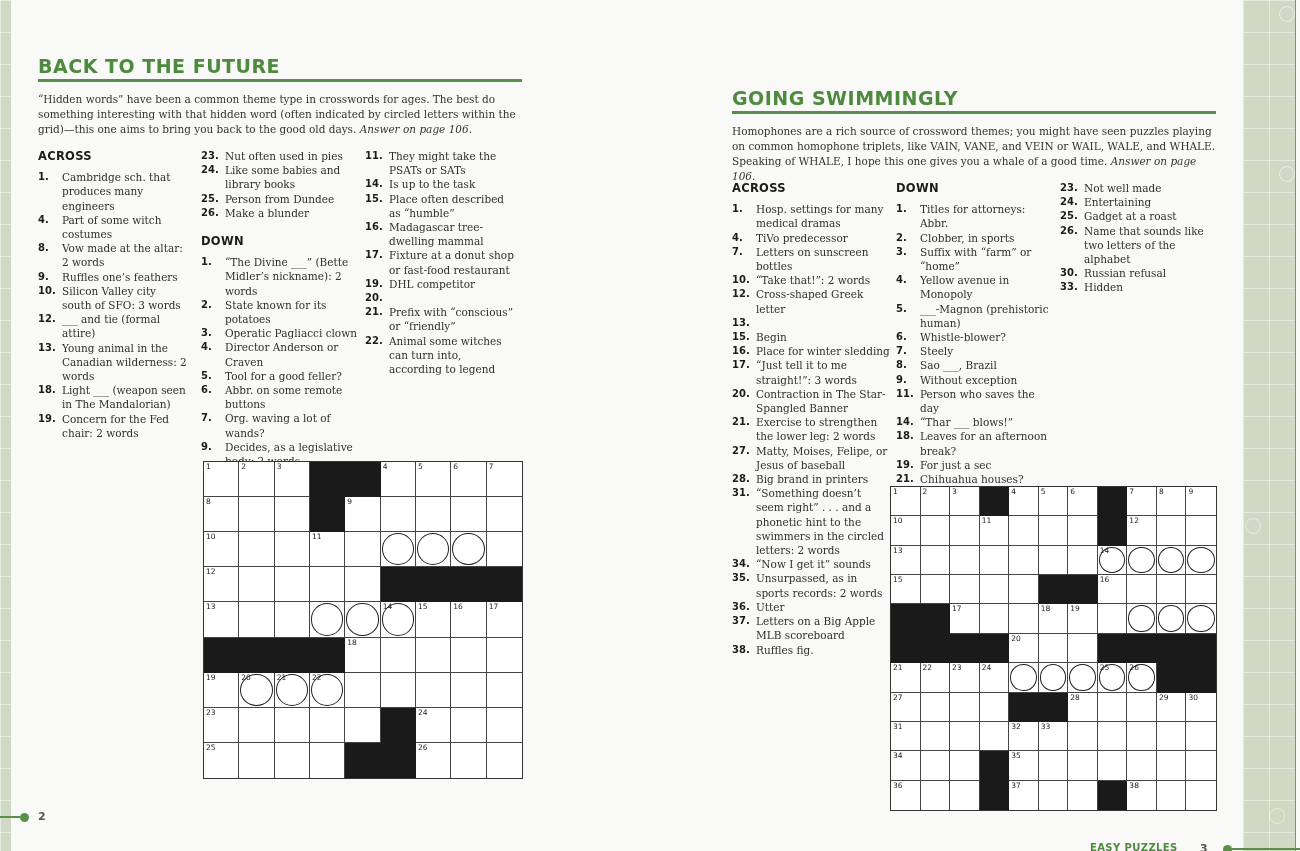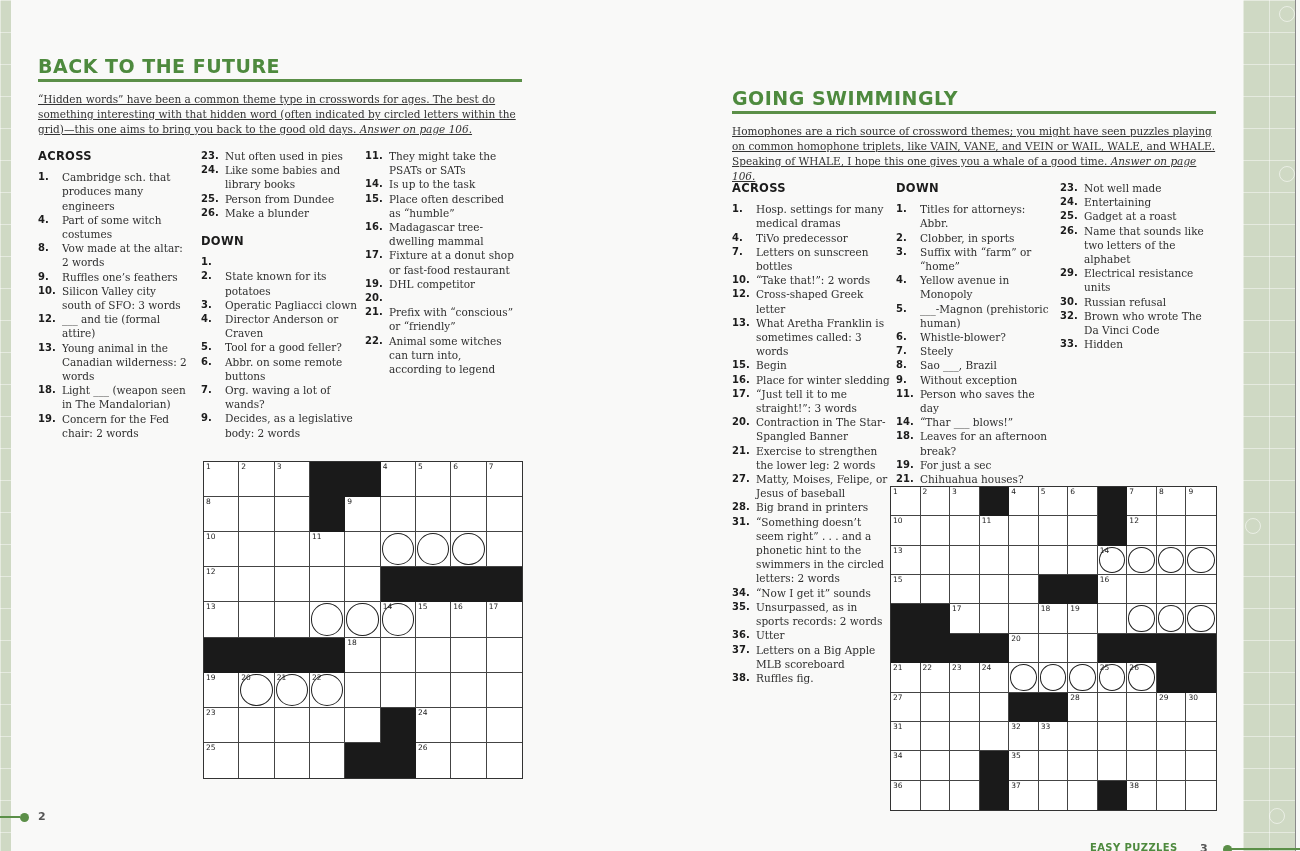--- a/index.html
+++ b/index.html
@@ -25,21 +25,21 @@
 
   .puzzle-title {
     position: absolute; top: 55px;
     font-family: "DejaVu Sans", "Liberation Sans", sans-serif;
     font-weight: bold; font-size: 19px; letter-spacing: 0.5px;
     color: #4e8a3e;
   }
   .title-rule { position: absolute; top: 79px; height: 3px; background: #5b8f48; }
   .intro {
     position: absolute; top: 92px;
-    font-size: 10.5px; line-height: 15px; color: #333; text-decoration: underline;
+    font-size: 10.5px; line-height: 15px; color: #333;
   }
   .intro em { font-style: italic; }
 
   .clue-col { position: absolute; font-size: 10.5px; line-height: 14.2px; color: #2f2f2f; }
   .clue-head {
     font-family: "DejaVu Sans", "Liberation Sans", sans-serif;
     font-weight: bold; font-size: 11.5px; color: #1c1c1c; letter-spacing: 0.3px;
     margin-bottom: 7px;
   }
   .clue-head.spaced { margin-top: 14px; }
@@ -143,20 +143,21 @@
         </div>
         <div class="clue">
           <span class="clue-num">26.</span>
           <span class="clue-text">Make a blunder</span>
         </div>
       </div>
     <div class="clue-head spaced">DOWN</div>
     <div id="L-col2b">
         <div class="clue">
           <span class="clue-num">1.</span>
+          <span class="clue-text">“The Divine ___” (Bette Midler’s nickname): 2 words</span>
         </div>
         <div class="clue">
           <span class="clue-num">2.</span>
           <span class="clue-text">State known for its potatoes</span>
         </div>
         <div class="clue">
           <span class="clue-num">3.</span>
           <span class="clue-text">Operatic Pagliacci clown</span>
         </div>
         <div class="clue">
@@ -400,21 +401,20 @@
         <div class="clue">
           <span class="clue-num">10.</span>
           <span class="clue-text">“Take that!”: 2 words</span>
         </div>
         <div class="clue">
           <span class="clue-num">12.</span>
           <span class="clue-text">Cross-shaped Greek letter</span>
         </div>
         <div class="clue">
           <span class="clue-num">13.</span>
-          <span class="clue-text">What Aretha Franklin is sometimes called: 3 words</span>
         </div>
         <div class="clue">
           <span class="clue-num">15.</span>
           <span class="clue-text">Begin</span>
         </div>
         <div class="clue">
           <span class="clue-num">16.</span>
           <span class="clue-text">Place for winter sledding</span>
         </div>
         <div class="clue">
@@ -540,30 +540,22 @@
         </div>
         <div class="clue">
           <span class="clue-num">25.</span>
           <span class="clue-text">Gadget at a roast</span>
         </div>
         <div class="clue">
           <span class="clue-num">26.</span>
           <span class="clue-text">Name that sounds like two letters of the alphabet</span>
         </div>
         <div class="clue">
-          <span class="clue-num">29.</span>
-          <span class="clue-text">Electrical resistance units</span>
-        </div>
-        <div class="clue">
           <span class="clue-num">30.</span>
           <span class="clue-text">Russian refusal</span>
-        </div>
-        <div class="clue">
-          <span class="clue-num">32.</span>
-          <span class="clue-text">Brown who wrote The Da Vinci Code</span>
         </div>
         <div class="clue">
           <span class="clue-num">33.</span>
           <span class="clue-text">Hidden</span>
         </div>
       </div>
   </div>
 
   <div class="grid" id="R-grid" style="left: 190px; top: 454px; width: 327px; height: 325px; grid-template-columns: repeat(11, 1fr); grid-template-rows: repeat(11, 1fr);">
       <div class="cell">

